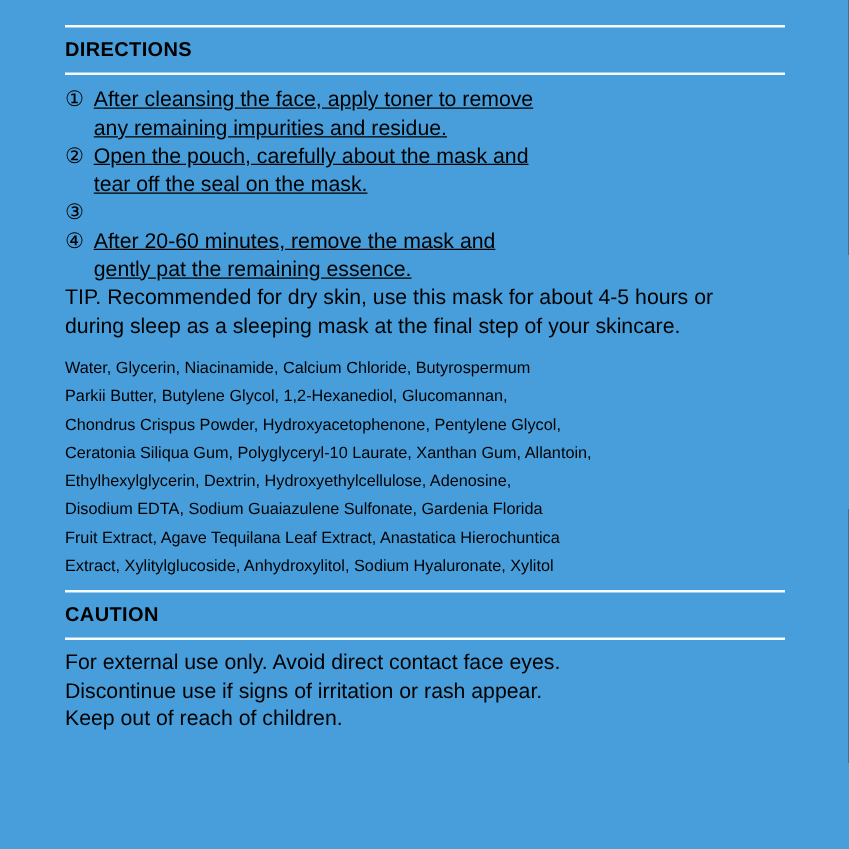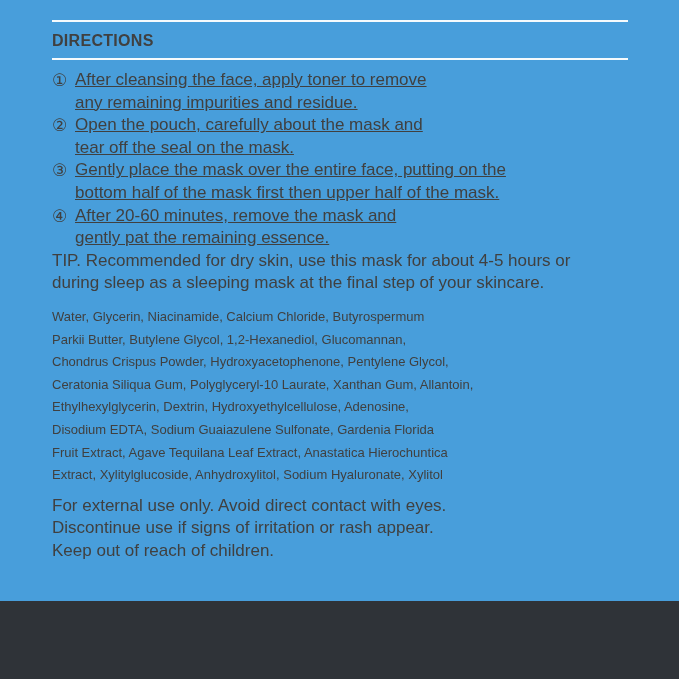--- a/index.html
+++ b/index.html
@@ -3,27 +3,27 @@
 <meta charset="utf-8">
 <style>
   html, body {
     margin: 0;
     padding: 0;
     background: #2f3338;
   }
   .page {
     position: relative;
     width: 679px;
-    height: 601px;
+    height: 679px;
     margin: 0 auto;
     background: #489EDB;
     box-sizing: border-box;
     padding: 20px 51px 0 52px;
     font-family: "Liberation Sans", "DejaVu Sans", sans-serif;
-    color: #404040;
+    color: #000000;
     overflow: hidden;
   }
   .section-header {
     border-top: 2px solid rgba(255,255,255,0.95);
     border-bottom: 2px solid rgba(255,255,255,0.95);
     padding: 9px 0 8px 0;
   }
   .section-title {
     margin: 0;
     font-size: 16px;
@@ -84,22 +84,20 @@
         <span class="step-text">After cleansing the face, apply toner to remove
 any remaining impurities and residue.</span>
       </div>
       <div class="step">
         <span class="step-num">②</span>
         <span class="step-text">Open the pouch, carefully about the mask and
 tear off the seal on the mask.</span>
       </div>
       <div class="step">
         <span class="step-num">③</span>
-        <span class="step-text">Gently place the mask over the entire face, putting on the
-bottom half of the mask first then upper half of the mask.</span>
       </div>
       <div class="step">
         <span class="step-num">④</span>
         <span class="step-text">After 20-60 minutes, remove the mask and
 gently pat the remaining essence.</span>
       </div>
       <p class="tip">TIP. Recommended for dry skin, use this mask for about 4-5 hours or
 during sleep as a sleeping mask at the final step of your skincare.</p>
     </div>
   </section>
@@ -109,18 +107,21 @@
 Parkii Butter, Butylene Glycol, 1,2-Hexanediol, Glucomannan,
 Chondrus Crispus Powder, Hydroxyacetophenone, Pentylene Glycol,
 Ceratonia Siliqua Gum, Polyglyceryl-10 Laurate, Xanthan Gum, Allantoin,
 Ethylhexylglycerin, Dextrin, Hydroxyethylcellulose, Adenosine,
 Disodium EDTA, Sodium Guaiazulene Sulfonate, Gardenia Florida
 Fruit Extract, Agave Tequilana Leaf Extract, Anastatica Hierochuntica
 Extract, Xylitylglucoside, Anhydroxylitol, Sodium Hyaluronate, Xylitol</p>
   </section>
 
   <section>
-    <p class="caution-body">For external use only. Avoid direct contact with eyes.
+    <div class="section-header">
+      <h2 class="section-title">CAUTION</h2>
+    </div>
+    <p class="caution-body">For external use only. Avoid direct contact face eyes.
 Discontinue use if signs of irritation or rash appear.
 Keep out of reach of children.</p>
   </section>
 
 </div>
 
 </body></html>

